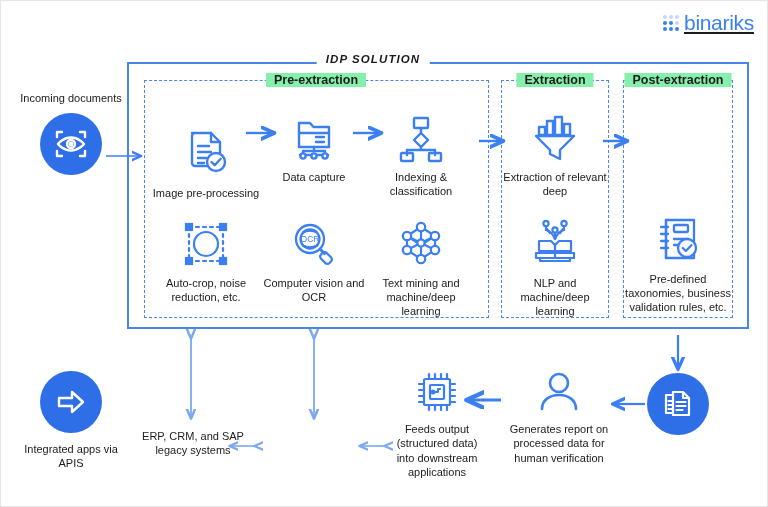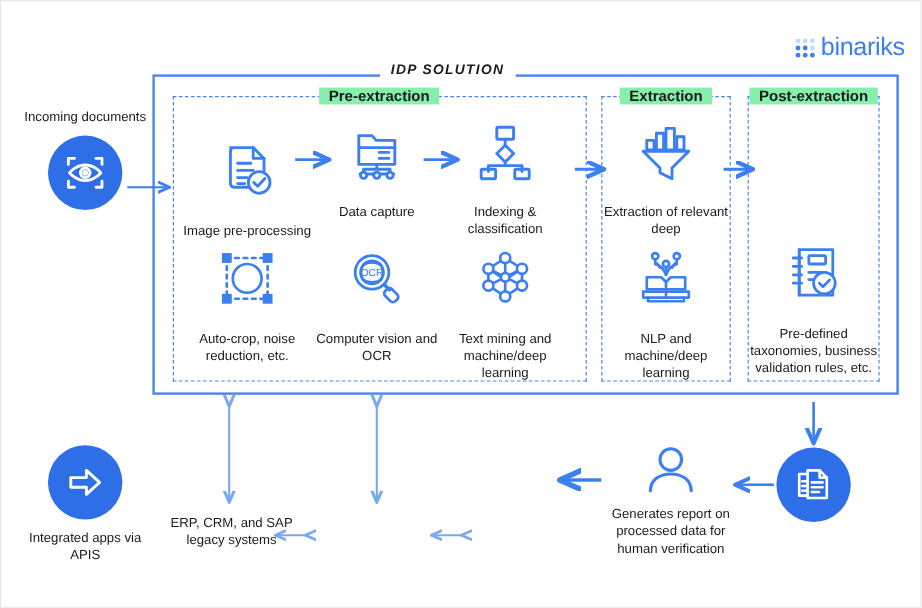--- a/index.html
+++ b/index.html
@@ -9,21 +9,21 @@
     font-family:"Liberation Sans", sans-serif;
     color:#1b1b1b;
     overflow:hidden;
     position:relative;
     box-sizing:border-box;
     border:1px solid #e6e6e6;
   }
   .page{position:absolute;inset:0;}
 
   
-  .logo{position:absolute;left:662px;top:28px;display:flex;align-items:center;gap:5px;}
+  .logo{position:absolute;left:662px;top:11px;display:flex;align-items:center;gap:5px;text-decoration:underline;}
   .logo-dots{display:grid;grid-template-columns:repeat(3,4px);grid-template-rows:repeat(3,4px);gap:2px;}
   .logo-dots i{display:block;width:4px;height:4px;border-radius:50%;background:#3b7ff0;}
   .logo-dots i.pale{background:#c3d8fa;}
   .logo-text{font-size:21px;font-weight:400;color:#3b7ff0;letter-spacing:-0.3px;line-height:1;}
 
   
   .idp-box{
     position:absolute;left:126px;top:61px;width:622px;height:267px;
     border:2px solid #4a86e8;background:#fff;box-sizing:border-box;
   }
@@ -38,21 +38,21 @@
   .sect-pre{left:143px;top:79px;width:345px;height:238px;}
   .sect-ext{left:500px;top:79px;width:108px;height:238px;}
   .sect-post{left:622px;top:79px;width:110px;height:238px;}
   .sect-label{
     position:absolute;background:#86efac;padding:0 8px;font-size:12.5px;font-weight:bold;
     color:#1b1b1b;white-space:nowrap;transform:translate(-50%,-50%);z-index:6;
   }
 
   
   .cell{position:absolute;width:110px;text-align:center;}
-  .cell .ico{height:62px;display:flex;align-items:flex-start;justify-content:center;}
+  .cell .ico{height:62px;display:flex;align-items:flex-end;justify-content:center;}
   .cell .cap{font-size:11px;line-height:1.28;color:#1b1b1b;margin-top:7px;}
 
   
   .sideitem{position:absolute;width:120px;text-align:center;}
   .circle{
     width:62px;height:62px;border-radius:50%;background:#2e6fe8;
     display:flex;align-items:center;justify-content:center;margin:0 auto;
   }
   .sideitem .cap{font-size:11px;line-height:1.3;color:#1b1b1b;}
 
@@ -250,20 +250,32 @@
       </svg>
     </div>
     <div class="cap" style="margin-top:9px;">Integrated apps via APIS</div>
   </div>
 
   <div class="bcell" style="left:128px;top:428px;width:128px;">
     <div class="cap">ERP, CRM, and SAP legacy systems</div>
   </div>
 
 
+  <div class="bcell" style="left:388px;top:367px;width:96px;">
+    <div style="height:48px;display:flex;align-items:center;justify-content:center;">
+      <svg width="44" height="44" viewBox="0 0 44 44" fill="none" stroke="#3b7ff0" stroke-width="2.2" stroke-linecap="round" stroke-linejoin="round">
+        <rect x="9" y="9" width="26" height="26" rx="1.5"></rect>
+        <rect x="15" y="15" width="14" height="14" rx="1"></rect>
+        <path d="M19 22h4v-3h2"></path>
+        <circle cx="18" cy="22" r="1.4" fill="#3b7ff0"></circle>
+        <path d="M14 9V4M20 9V4M26 9V4M32 9V4M14 40v-5M20 40v-5M26 40v-5M32 40v-5M9 14H4M9 20H4M9 26H4M9 32H4M40 14h-5M40 20h-5M40 26h-5M40 32h-5"></path>
+      </svg>
+    </div>
+    <div class="cap" style="margin-top:6px;">Feeds output (structured data) into downstream applications</div>
+  </div>
 
   <div class="bcell" style="left:506px;top:367px;width:104px;">
     <div style="height:48px;display:flex;align-items:center;justify-content:center;">
       <svg width="42" height="42" viewBox="0 0 42 42" fill="none" stroke="#3b7ff0" stroke-width="2.6" stroke-linecap="round" stroke-linejoin="round">
         <circle cx="21" cy="12" r="9"></circle>
         <path d="M4 38c0-9 7.6-14 17-14s17 5 17 14"></path>
       </svg>
     </div>
     <div class="cap" style="margin-top:6px;">Generates report on processed data for human verification</div>
   </div>

